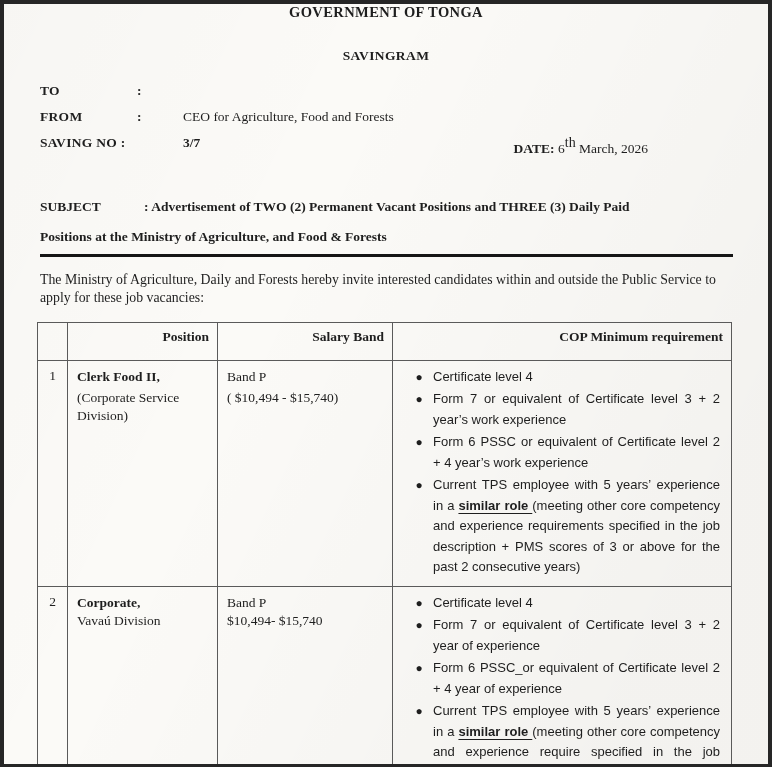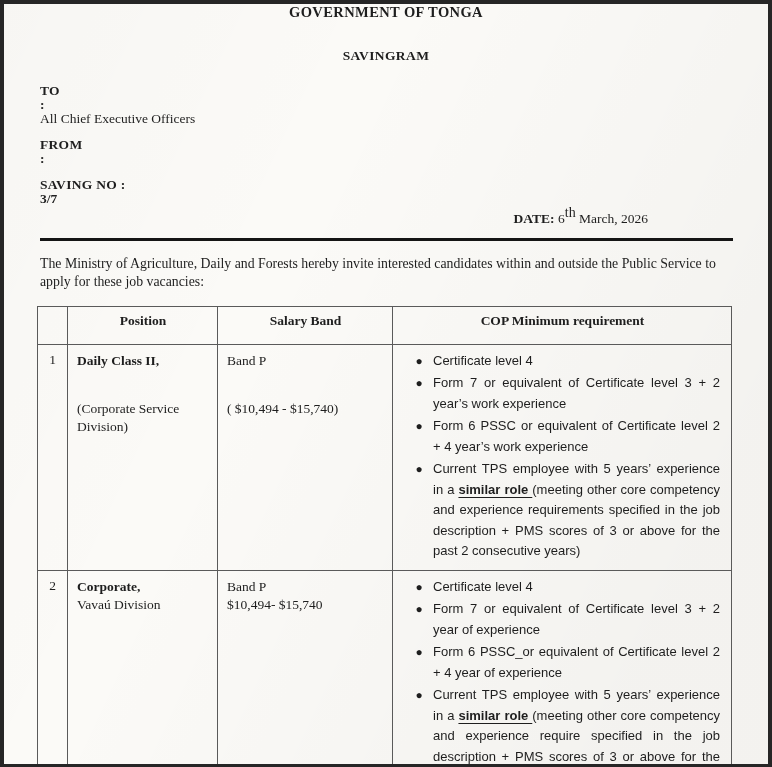--- a/index.html
+++ b/index.html
@@ -34,21 +34,21 @@
   .doc-subtitle {
     text-align: center;
     font-weight: bold;
     font-size: 13.5px;
     letter-spacing: 0.4px;
     margin-top: 28px;
     line-height: 15px;
   }
 
   .meta { margin: 21px 36px 0 36px; font-size: 13.5px; }
-  .meta-row { display: flex; line-height: 14px; margin-bottom: 12px; flex-direction: column; }
+  .meta-row { display: flex; line-height: 14px; margin-bottom: 12px; }
   .meta-label { width: 97px; font-weight: bold; letter-spacing: 0.3px; }
   .meta-colon { width: 46px; font-weight: bold; }
   .meta-value { flex: 1; }
   .meta-value-bold { font-weight: bold; }
   .saving-row .meta-label { width: 143px; }
   .date-block { margin-left: auto; margin-right: 84px; white-space: nowrap; }
   .date-block sup { font-size: 14px; }
 
   .subject { margin: 36px 36px 0 36px; font-size: 13.5px; font-weight: bold; line-height: 30px; }
   .subject-line1 { display: flex; }
@@ -75,28 +75,28 @@
   table.vacancies col.c-pos { width: 150px; }
   table.vacancies col.c-sal { width: 175px; }
   table.vacancies col.c-cop { width: 339px; }
   table.vacancies th, table.vacancies td {
     border: 1px solid #5a5a5a;
     vertical-align: top;
     padding: 0;
   }
   table.vacancies th {
     height: 31px;
-    text-align: center;
+    text-align: right;
     font-size: 13.5px;
     padding: 6px 8px 0 9px;
     font-weight: bold;
   }
   .cell-num { text-align: center; font-size: 13.5px; padding-top: 7px !important; }
   .cell-pos, .cell-sal { font-size: 13.5px; line-height: 18px; padding: 7px 8px 6px 9px !important; }
-  .cell-gap { margin-top: 30px; }
+  .cell-gap { margin-top: 3px; }
   .cell-cop { padding: 6px 10px 6px 12px !important; }
 
   .req {
     display: flex;
     font-family: "Liberation Sans", sans-serif;
     font-size: 13px;
     margin-bottom: 2px;
   }
   .req-dot { flex: none; width: 28px; text-align: center; line-height: 20.5px; font-size: 12px; }
   .req-text { flex: 1; text-align: justify; line-height: 20.5px; padding-right: 1px; }
@@ -107,37 +107,44 @@
 
 <div class="scan-page">
 
   <div class="doc-title">GOVERNMENT OF TONGA</div>
   <div class="doc-subtitle">SAVINGRAM</div>
 
   <div class="meta">
     <div class="meta-row">
       <span class="meta-label">TO</span>
       <span class="meta-colon">:</span>
-      <span class="meta-value">All Chief Executive Officers</span>
     </div>
     <div class="meta-row">
       <span class="meta-label">FROM</span>
       <span class="meta-colon">:</span>
+      <span class="meta-value">CEO for Agriculture, Food and Forests</span>
     </div>
     <div class="meta-row saving-row">
       <span class="meta-label">SAVING NO :</span>
       <span class="meta-value meta-value-bold">3/7</span>
       <span class="date-block">
         <span class="b">DATE:</span>
         <span>6</span><sup>th</sup>
         <span>March, 2026</span>
       </span>
     </div>
   </div>
 
+  <div class="subject">
+    <div class="subject-line1">
+      <span class="subject-label">SUBJECT</span>
+      <span class="subject-rest">: Advertisement of TWO (2) Permanent Vacant Positions and THREE (3) Daily Paid</span>
+    </div>
+    <div>Positions at the Ministry of Agriculture, and Food &amp; Forests</div>
+  </div>
 
   <div class="rule"></div>
 
   <div class="intro">The Ministry of Agriculture, Daily and Forests hereby invite interested candidates within and outside the Public Service to apply for these job vacancies:</div>
 
   <table class="vacancies">
     <colgroup>
       <col class="c-num">
         <col class="c-pos">
         <col class="c-sal">
@@ -147,21 +154,21 @@
         <tr>
       <th></th>
       <th>Position</th>
       <th>Salary Band</th>
       <th>COP Minimum requirement</th>
     </tr>
 
     <tr>
       <td class="cell-num">1</td>
       <td class="cell-pos">
-        <div class="b">Daily Class II,</div>
+        <div class="b">Clerk Food II,</div>
         <div class="cell-gap">(Corporate Service Division)</div>
       </td>
       <td class="cell-sal">
         <div>Band P</div>
         <div class="cell-gap">( $10,494 - $15,740)</div>
       </td>
       <td class="cell-cop">
         <div class="req">
           <span class="req-dot">●</span>
           <span class="req-text">Certificate level 4</span>

